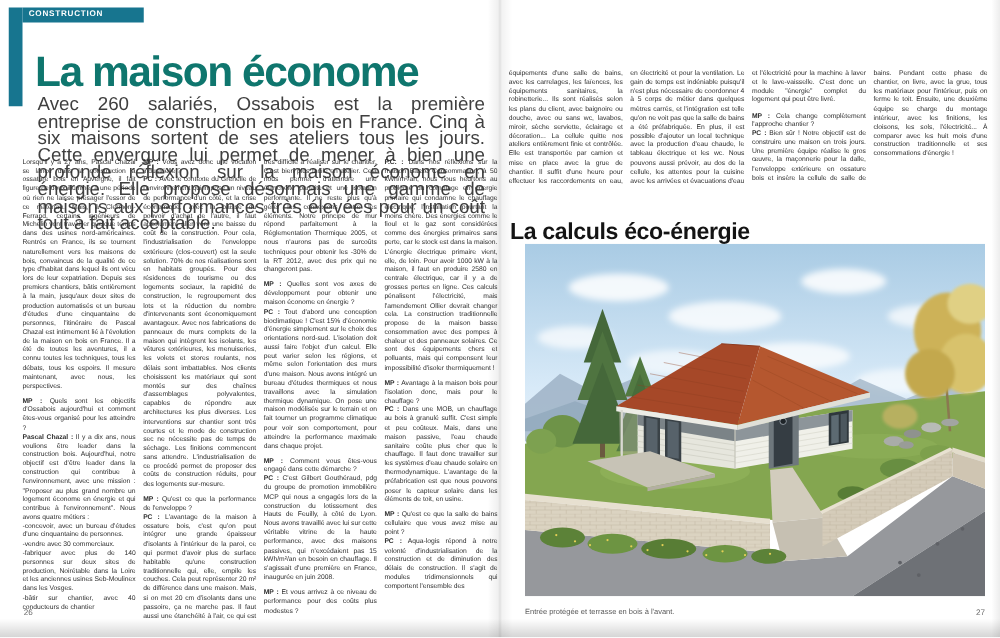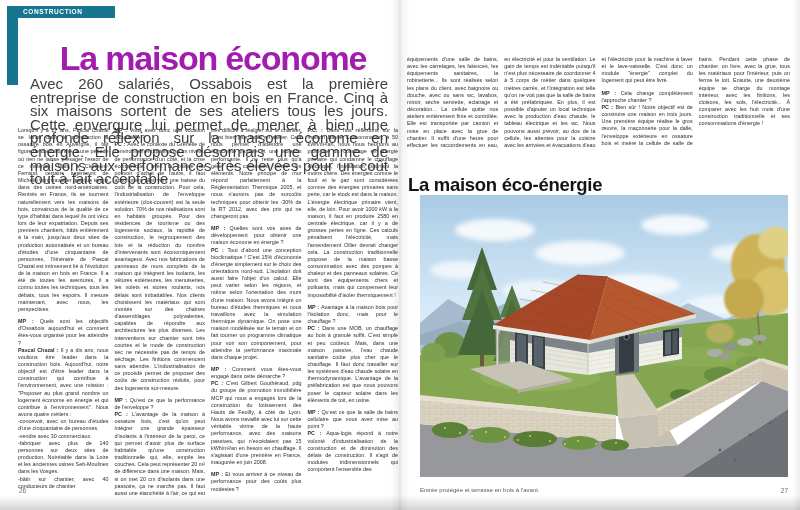--- a/index.html
+++ b/index.html
@@ -5,21 +5,21 @@
   html,body{margin:0;padding:0;background:#ffffff;}
   #spread{position:relative;width:800px;height:510px;background:#ffffff;overflow:hidden;
           font-family:"Liberation Sans","DejaVu Sans",sans-serif;}
 
   
   .accent-bar{position:absolute;left:7px;top:6px;width:11px;height:79px;background:#17758f;}
   .construction-tag{position:absolute;left:18px;top:6px;width:97px;height:12px;background:#17758f;
        color:#ffffff;font-size:6.5px;font-weight:bold;letter-spacing:.6px;line-height:12px;
        padding-left:5px;box-sizing:border-box;}
   .article-title{position:absolute;left:28px;top:18px;width:370px;font-size:34px;font-weight:bold;
-       color:#a21caf;letter-spacing:-1.2px;line-height:1.05;text-align:center;}
+       color:#0f766e;letter-spacing:-1.2px;line-height:1.05;}
   .article-intro{position:absolute;left:30px;top:62px;width:358px;font-size:15px;line-height:13.6px;
        color:#3f3f3f;text-align:justify;}
 
   
   .cols{position:absolute;column-gap:6px;column-fill:auto;font-size:5.4px;line-height:7.15px;
        color:#2e2e2e;text-align:justify;overflow:hidden;}
   .cols p{margin:0;}
   .cols p.q{margin-top:5px;}
   .cols b{font-weight:bold;}
   #cols-left{left:18px;top:127px;width:380px;height:370px;column-count:4;}
@@ -77,21 +77,21 @@
       <p><b>PC : </b>Dans une MOB, un chauffage au bois à granulé suffit. C'est simple et peu coûteux. Mais, dans une maison passive, l'eau chaude sanitaire coûte plus cher que le chauffage. Il faut donc travailler sur les systèmes d'eau chaude solaire en thermodynamique. L'avantage de la préfabrication est que nous pouvons poser le capteur solaire dans les éléments de toit, en usine.</p>
       <p class="q"><b>MP : </b>Qu'est ce que la salle de bains cellulaire que vous avez mise au point ?</p>
       <p><b>PC : </b>Aqua-logis répond à notre volonté d'industrialisation de la construction et de diminution des délais de construction. Il s'agit de modules tridimensionnels qui comportent l'ensemble des</p>
     </div>
   <div id="cols-right" class="cols">
       <p>équipements d'une salle de bains, avec les carrelages, les faïences, les équipements sanitaires, la robinetterie... Ils sont réalisés selon les plans du client, avec baignoire ou douche, avec ou sans wc, lavabos, miroir, sèche serviette, éclairage et décoration... La cellule quitte nos ateliers entièrement finie et contrôlée. Elle est transportée par camion et mise en place avec la grue de chantier. Il suffit d'une heure pour effectuer les raccordements en eau, en électricité et pour la ventilation. Le gain de temps est indéniable puisqu'il n'est plus nécessaire de coordonner 4 à 5 corps de métier dans quelques mètres carrés, et l'intégration est telle qu'on ne voit pas que la salle de bains a été préfabriquée. En plus, il est possible d'ajouter un local technique avec la production d'eau chaude, le tableau électrique et les wc. Nous pouvons aussi prévoir, au dos de la cellule, les attentes pour la cuisine avec les arrivées et évacuations d'eau et l'électricité pour la machine à laver et le lave-vaisselle. C'est donc un module "énergie" complet du logement qui peut être livré.</p>
       <p class="q"><b>MP : </b>Cela change complètement l'approche chantier ?</p>
       <p><b>PC : </b>Bien sûr ! Notre objectif est de construire une maison en trois jours. Une première équipe réalise le gros œuvre, la maçonnerie pour la dalle, l'enveloppe extérieure en ossature bois et insère la cellule de salle de bains. Pendant cette phase de chantier, on livre, avec la grue, tous les matériaux pour l'intérieur, puis on ferme le toit. Ensuite, une deuxième équipe se charge du montage intérieur, avec les finitions, les cloisons, les sols, l'électricité... À comparer avec les huit mois d'une construction traditionnelle et ses consommations d'énergie !</p>
     </div>
 
-  <h2 class="eco-headline">La maison éco-énergie</h2>
+  <h2 class="eco-headline">La calculs éco-énergie</h2>
 
   <div class="house-figure">
     <svg viewBox="0 0 368 282" xmlns="http://www.w3.org/2000/svg">
       <defs>
         <linearGradient id="sky" x1="0" y1="0" x2="0" y2="1">
           <stop offset="0" stop-color="#a9cbe4"></stop>
             <stop offset=".65" stop-color="#d8eaf8"></stop>
             <stop offset="1" stop-color="#eef5fb"></stop>
         </linearGradient>
         <filter id="soft">

